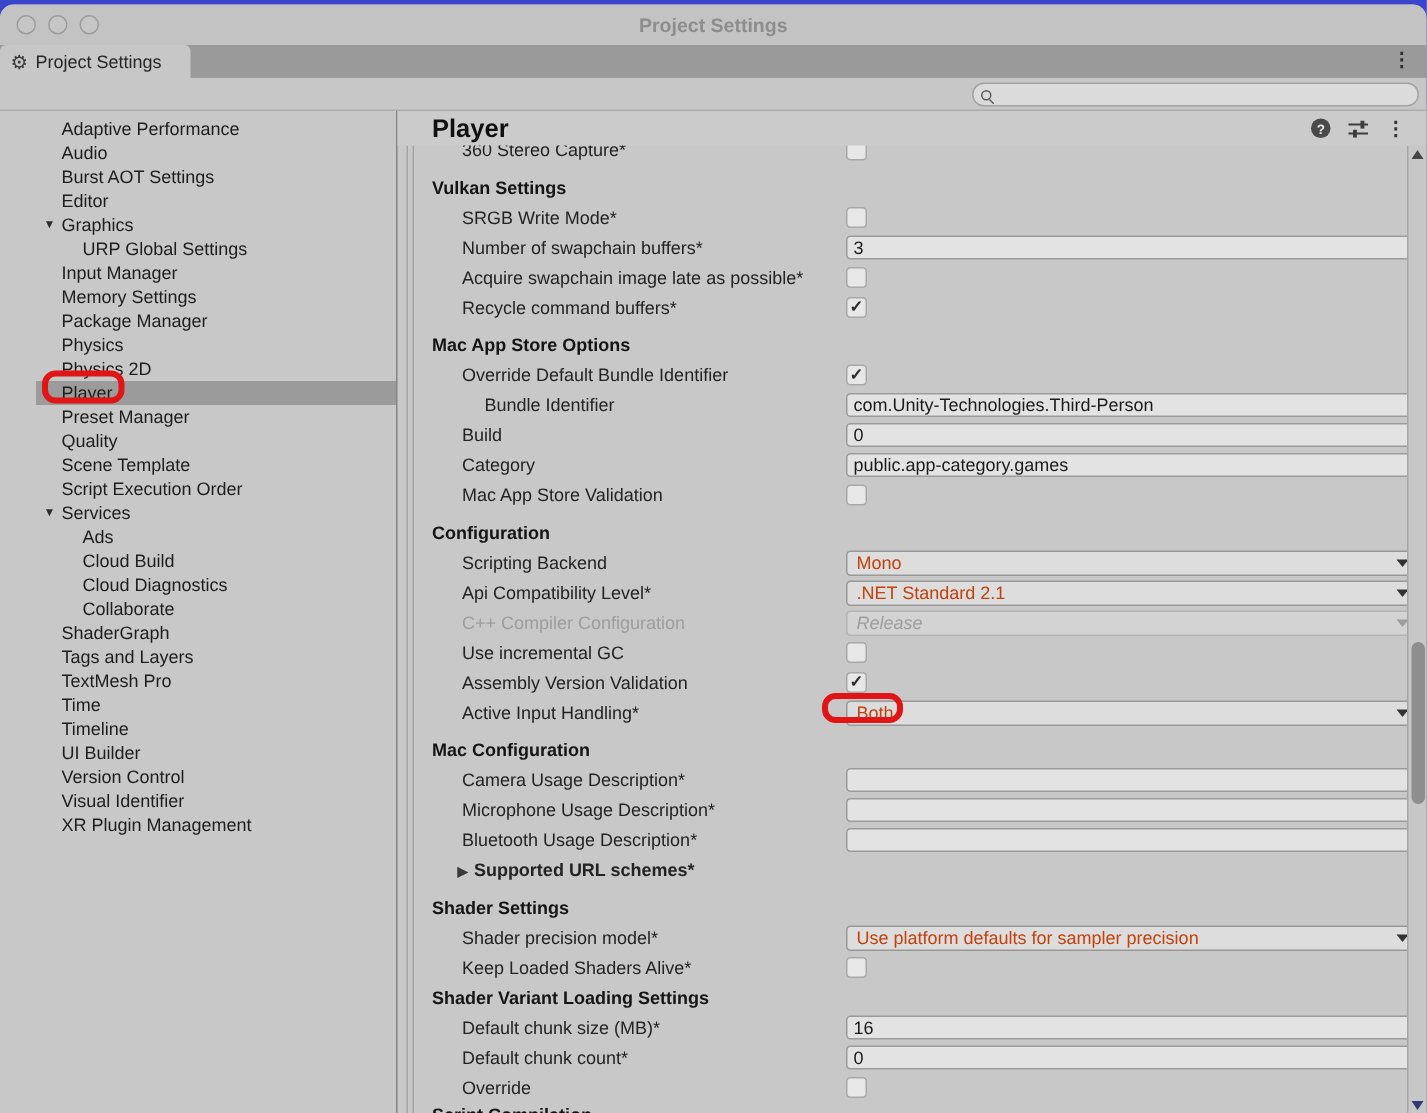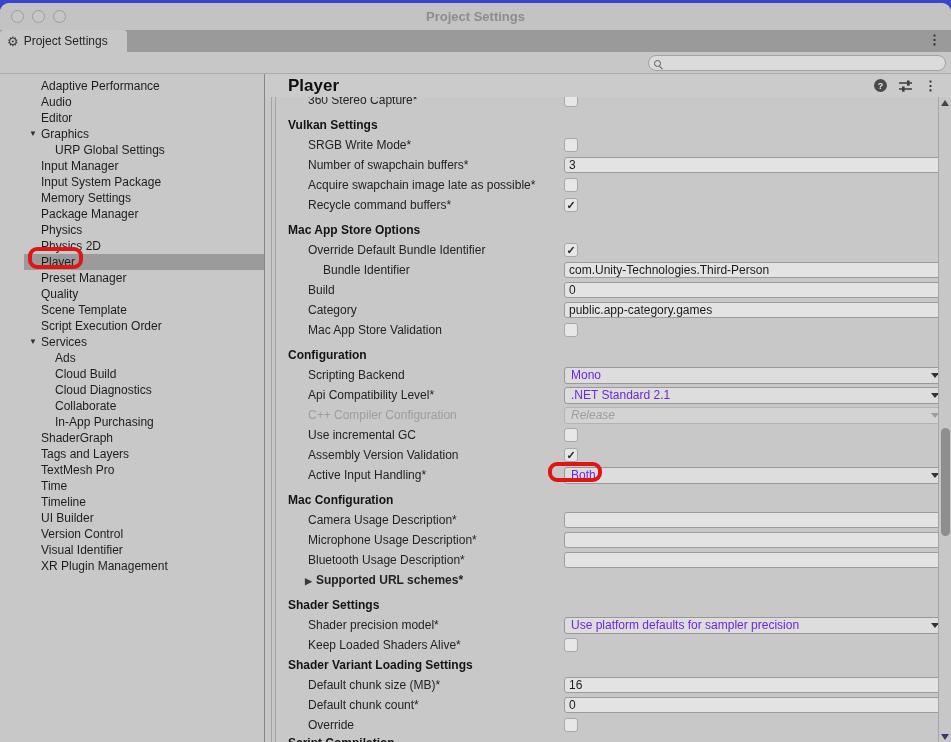--- a/index.html
+++ b/index.html
@@ -90,21 +90,21 @@
         border:1px solid #a8a8a8; border-radius:3px; font-size:11px; font-weight:bold;
         color:#2a2a2a; display:flex; align-items:center; justify-content:center;
         line-height:1; }
   .field { position:absolute; left:299px; width:382px; height:16px;
            background:#e3e3e3; border:1px solid #9b9b9b; border-radius:3px;
            font-size:12px; color:#1a1a1a; line-height:14px; padding:0 4px;
            white-space:nowrap; overflow:hidden; }
   .dd { position:absolute; left:299px; width:382px; height:17px;
         background:#dddddd; border:1px solid #989898; border-radius:3px;
         display:flex; align-items:center; justify-content:space-between;
-        padding:0 6px; font-size:12px; color:#6d28d9; }
+        padding:0 6px; font-size:12px; color:#c2410c; }
   .caret { width:0; height:0; border-left:4px solid transparent;
            border-right:4px solid transparent; border-top:5px solid #333; }
   .dd.dis { background:#d3d3d3; border-color:#b3b3b3; color:#9d9d9d;font-style:italic; }
   .dd.dis .caret { border-top-color:#9d9d9d; }
   .dd-annot { left:283px; top:-3px; width:54px; height:20px; }
 
   
   .scrollbar { position:absolute; right:0; top:23px; bottom:0; width:13px;
                background:#c7c7c7; border-left:1px solid #a6a6a6; z-index:3; }
   .sb-up { position:absolute; top:3px; left:2px; width:0; height:0;
@@ -144,40 +144,39 @@
       <input value="" placeholder="" style="">
     </div>
   </div>
 
   <div class="main">
 
     <div class="sidebar">
       <div id="sidebar-list">
           <div class="sb-item"><span>Adaptive Performance</span></div>
           <div class="sb-item"><span>Audio</span></div>
+          <div class="sb-item"><span>Burst AOT Settings</span></div>
           <div class="sb-item"><span>Editor</span></div>
           <div class="sb-item"><span class="foldout">▼</span><span>Graphics</span></div>
           <div class="sb-item child"><span>URP Global Settings</span></div>
           <div class="sb-item"><span>Input Manager</span></div>
-          <div class="sb-item"><span>Input System Package</span></div>
           <div class="sb-item"><span>Memory Settings</span></div>
           <div class="sb-item"><span>Package Manager</span></div>
           <div class="sb-item"><span>Physics</span></div>
           <div class="sb-item"><span>Physics 2D</span></div>
           <div class="sb-item selected"><span>Player</span><div class="annot sb-annot"></div></div>
           <div class="sb-item"><span>Preset Manager</span></div>
           <div class="sb-item"><span>Quality</span></div>
           <div class="sb-item"><span>Scene Template</span></div>
           <div class="sb-item"><span>Script Execution Order</span></div>
           <div class="sb-item"><span class="foldout">▼</span><span>Services</span></div>
           <div class="sb-item child"><span>Ads</span></div>
           <div class="sb-item child"><span>Cloud Build</span></div>
           <div class="sb-item child"><span>Cloud Diagnostics</span></div>
           <div class="sb-item child"><span>Collaborate</span></div>
-          <div class="sb-item child"><span>In-App Purchasing</span></div>
           <div class="sb-item"><span>ShaderGraph</span></div>
           <div class="sb-item"><span>Tags and Layers</span></div>
           <div class="sb-item"><span>TextMesh Pro</span></div>
           <div class="sb-item"><span>Time</span></div>
           <div class="sb-item"><span>Timeline</span></div>
           <div class="sb-item"><span>UI Builder</span></div>
           <div class="sb-item"><span>Version Control</span></div>
           <div class="sb-item"><span>Visual Identifier</span></div>
           <div class="sb-item"><span>XR Plugin Management</span></div>
         </div>

